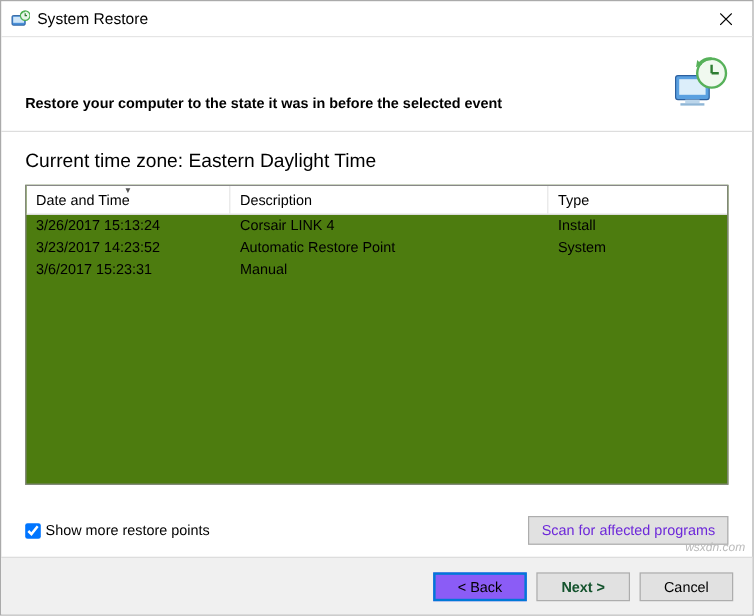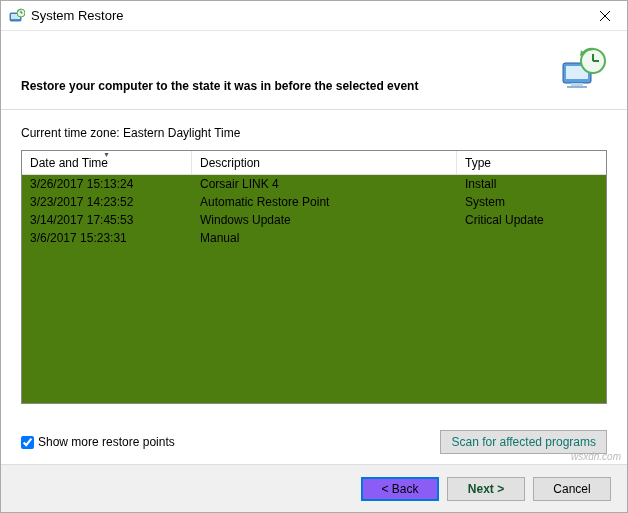--- a/index.html
+++ b/index.html
@@ -53,21 +53,21 @@
   .header .hicon {
     width: 48px; height: 48px;
   }
   .content {
     flex: 1;
     padding: 16px 20px 10px 20px;
     display: flex;
     flex-direction: column;
   }
   .tz {
-    font-size: 12px;
+    font-size: 16px;
     margin-bottom: 10px;
   }
   .listbox {
     border: 1px solid #888;
     background: #4d7c0f;
     flex: 1;
     display: flex;
     flex-direction: column;
     overflow: hidden;
   }
@@ -123,21 +123,21 @@
     gap: 4px;
     font-size: 12px;
   }
   .checkbox input { margin: 0; }
   .spacer { flex: 1; }
   .scanbtn {
     font-size: 12px;
     padding: 4px 10px;
     background: #e1e1e1;
     border: 1px solid #adadad;
-    color: #0f766e;
+    color: #6d28d9;
     cursor: default;
   }
   .footer {
     border-top: 1px solid #ddd;
     height: 48px;
     display: flex;
     align-items: center;
     justify-content: flex-end;
     padding: 0 16px;
     gap: 8px;
@@ -233,25 +233,20 @@
             <div class="cell cell-date">3/26/2017 15:13:24</div>
             <div class="cell cell-desc">Corsair LINK 4</div>
             <div class="cell cell-type">Install</div>
           </div>
           <div class="row">
             <div class="cell cell-date">3/23/2017 14:23:52</div>
             <div class="cell cell-desc">Automatic Restore Point</div>
             <div class="cell cell-type">System</div>
           </div>
           <div class="row">
-            <div class="cell cell-date">3/14/2017 17:45:53</div>
-            <div class="cell cell-desc">Windows Update</div>
-            <div class="cell cell-type">Critical Update</div>
-          </div>
-          <div class="row">
             <div class="cell cell-date">3/6/2017 15:23:31</div>
             <div class="cell cell-type">Manual</div>
           </div>
         </div>
     </div>
 
     <div class="belowlist">
       <label class="checkbox">
         <input type="checkbox" id="showmore" checked="" style="">
         <span>Show more restore points</span>

